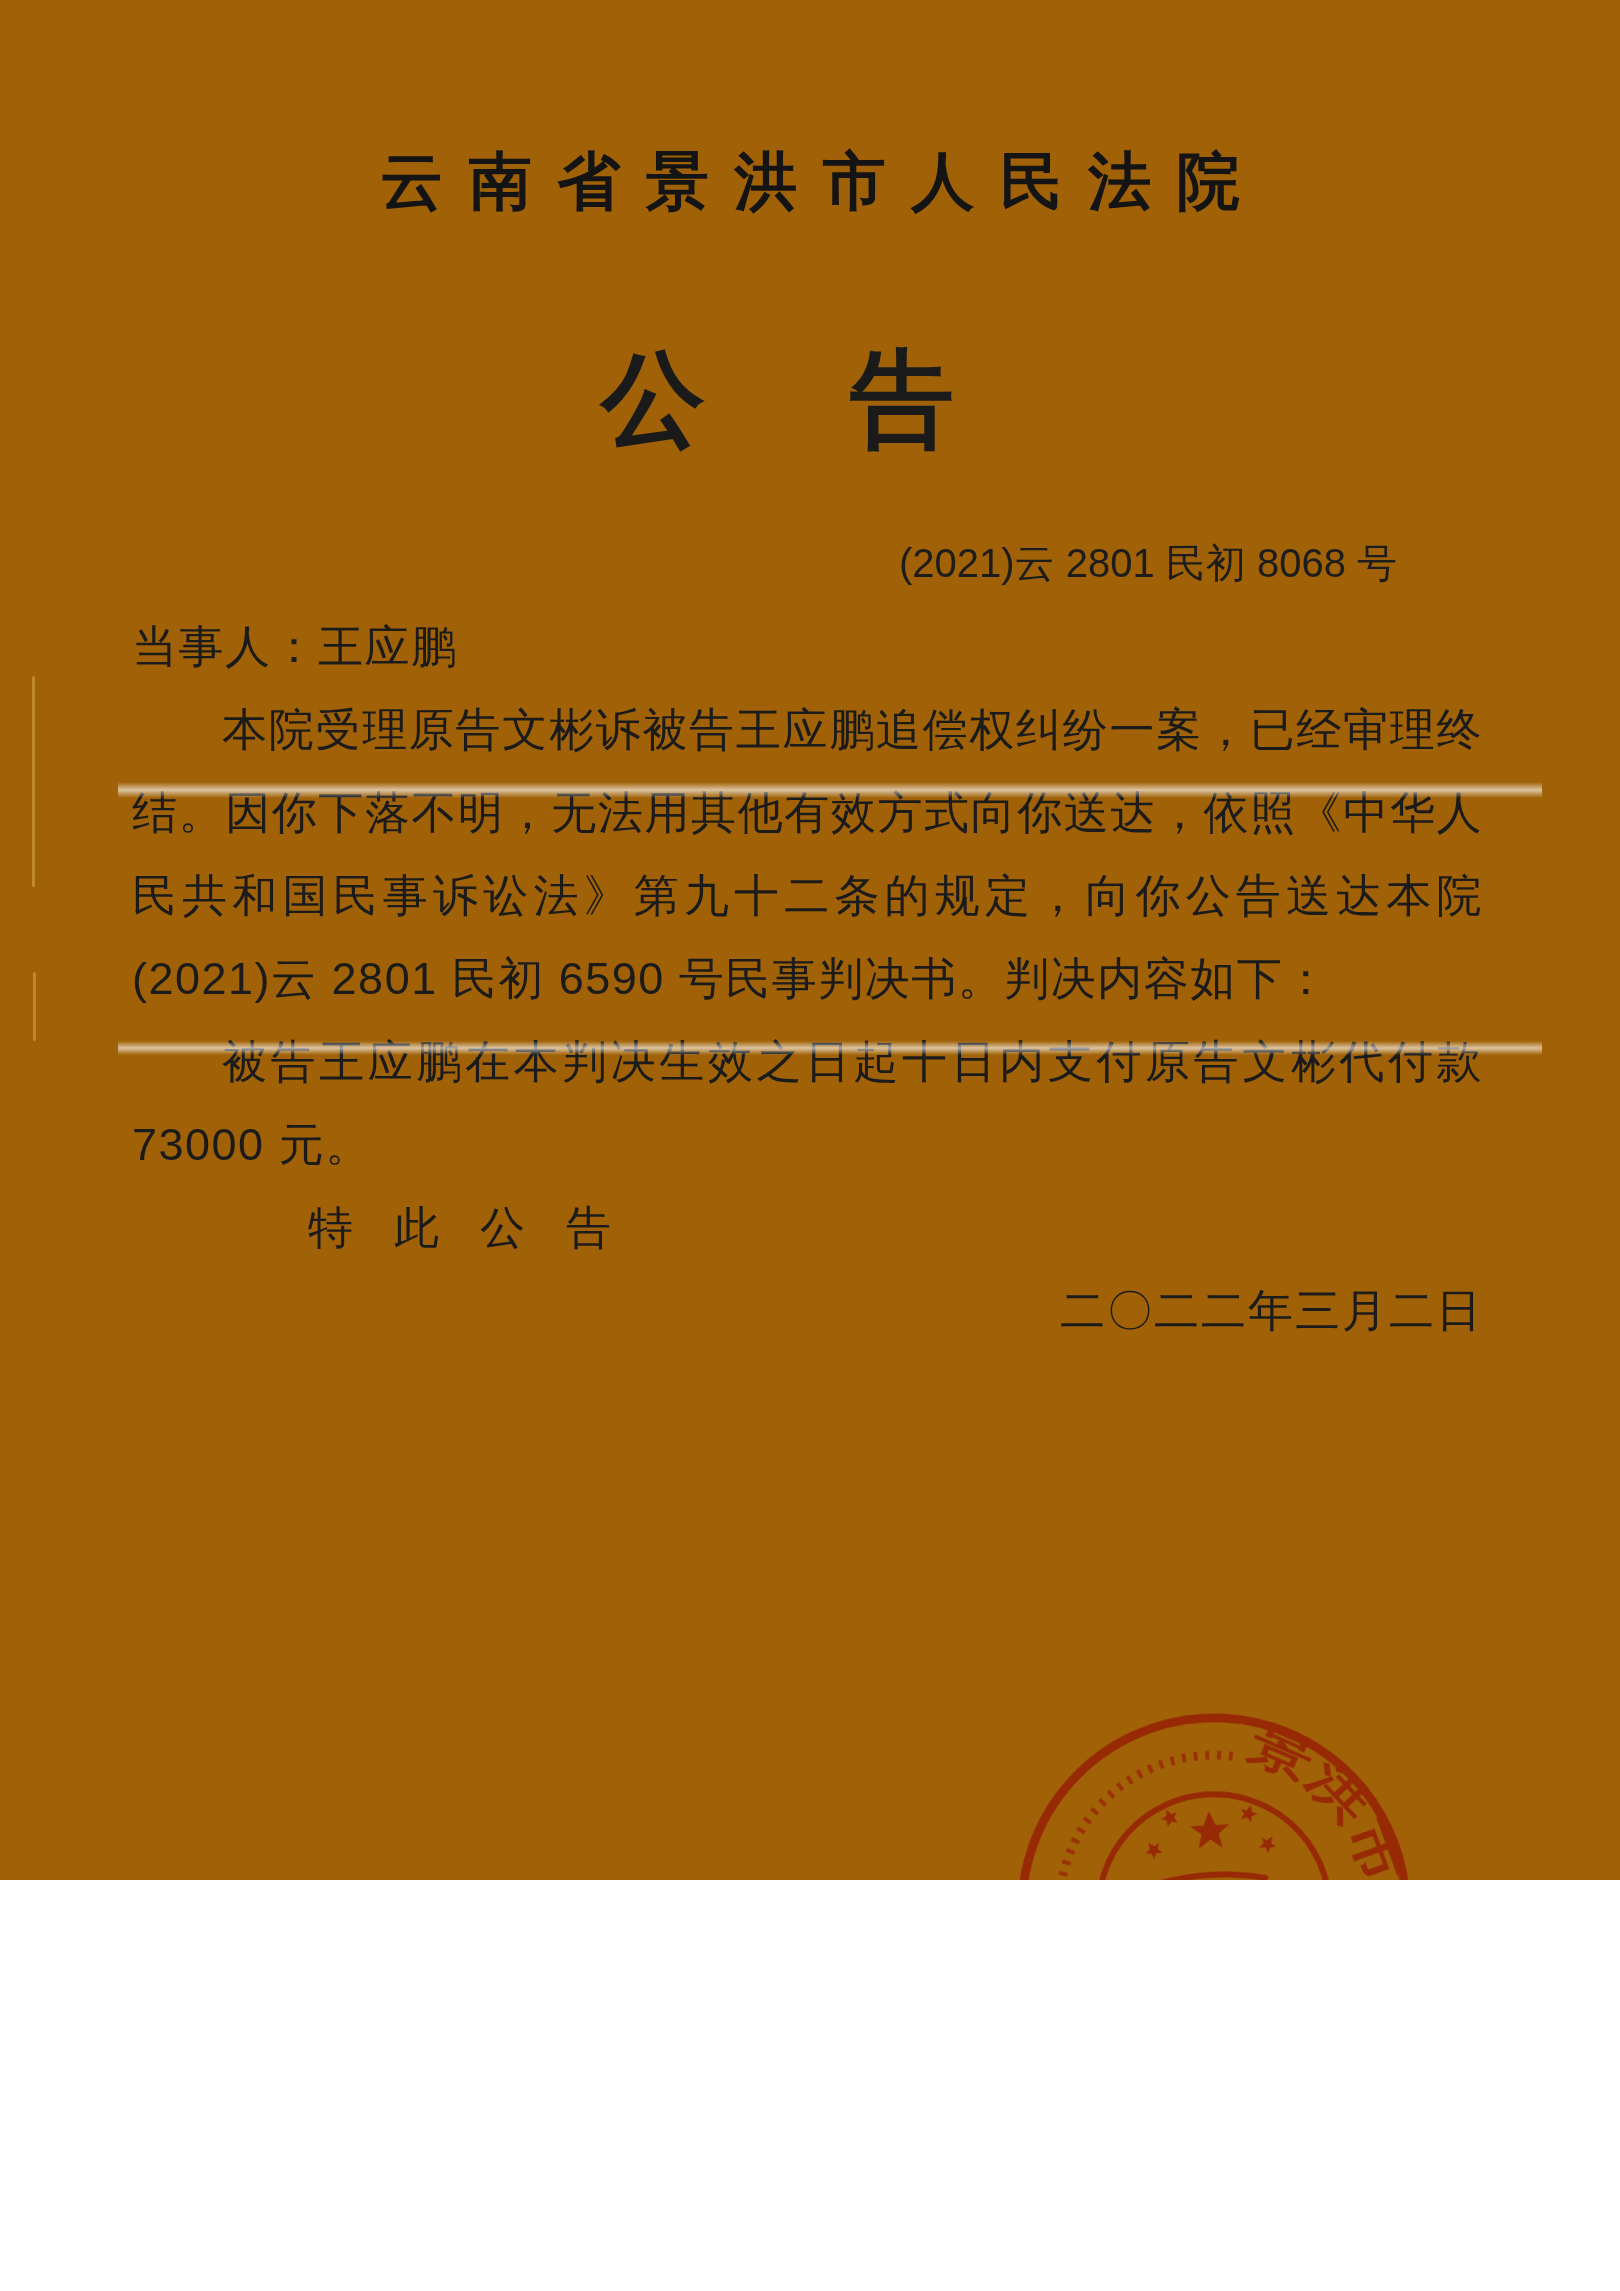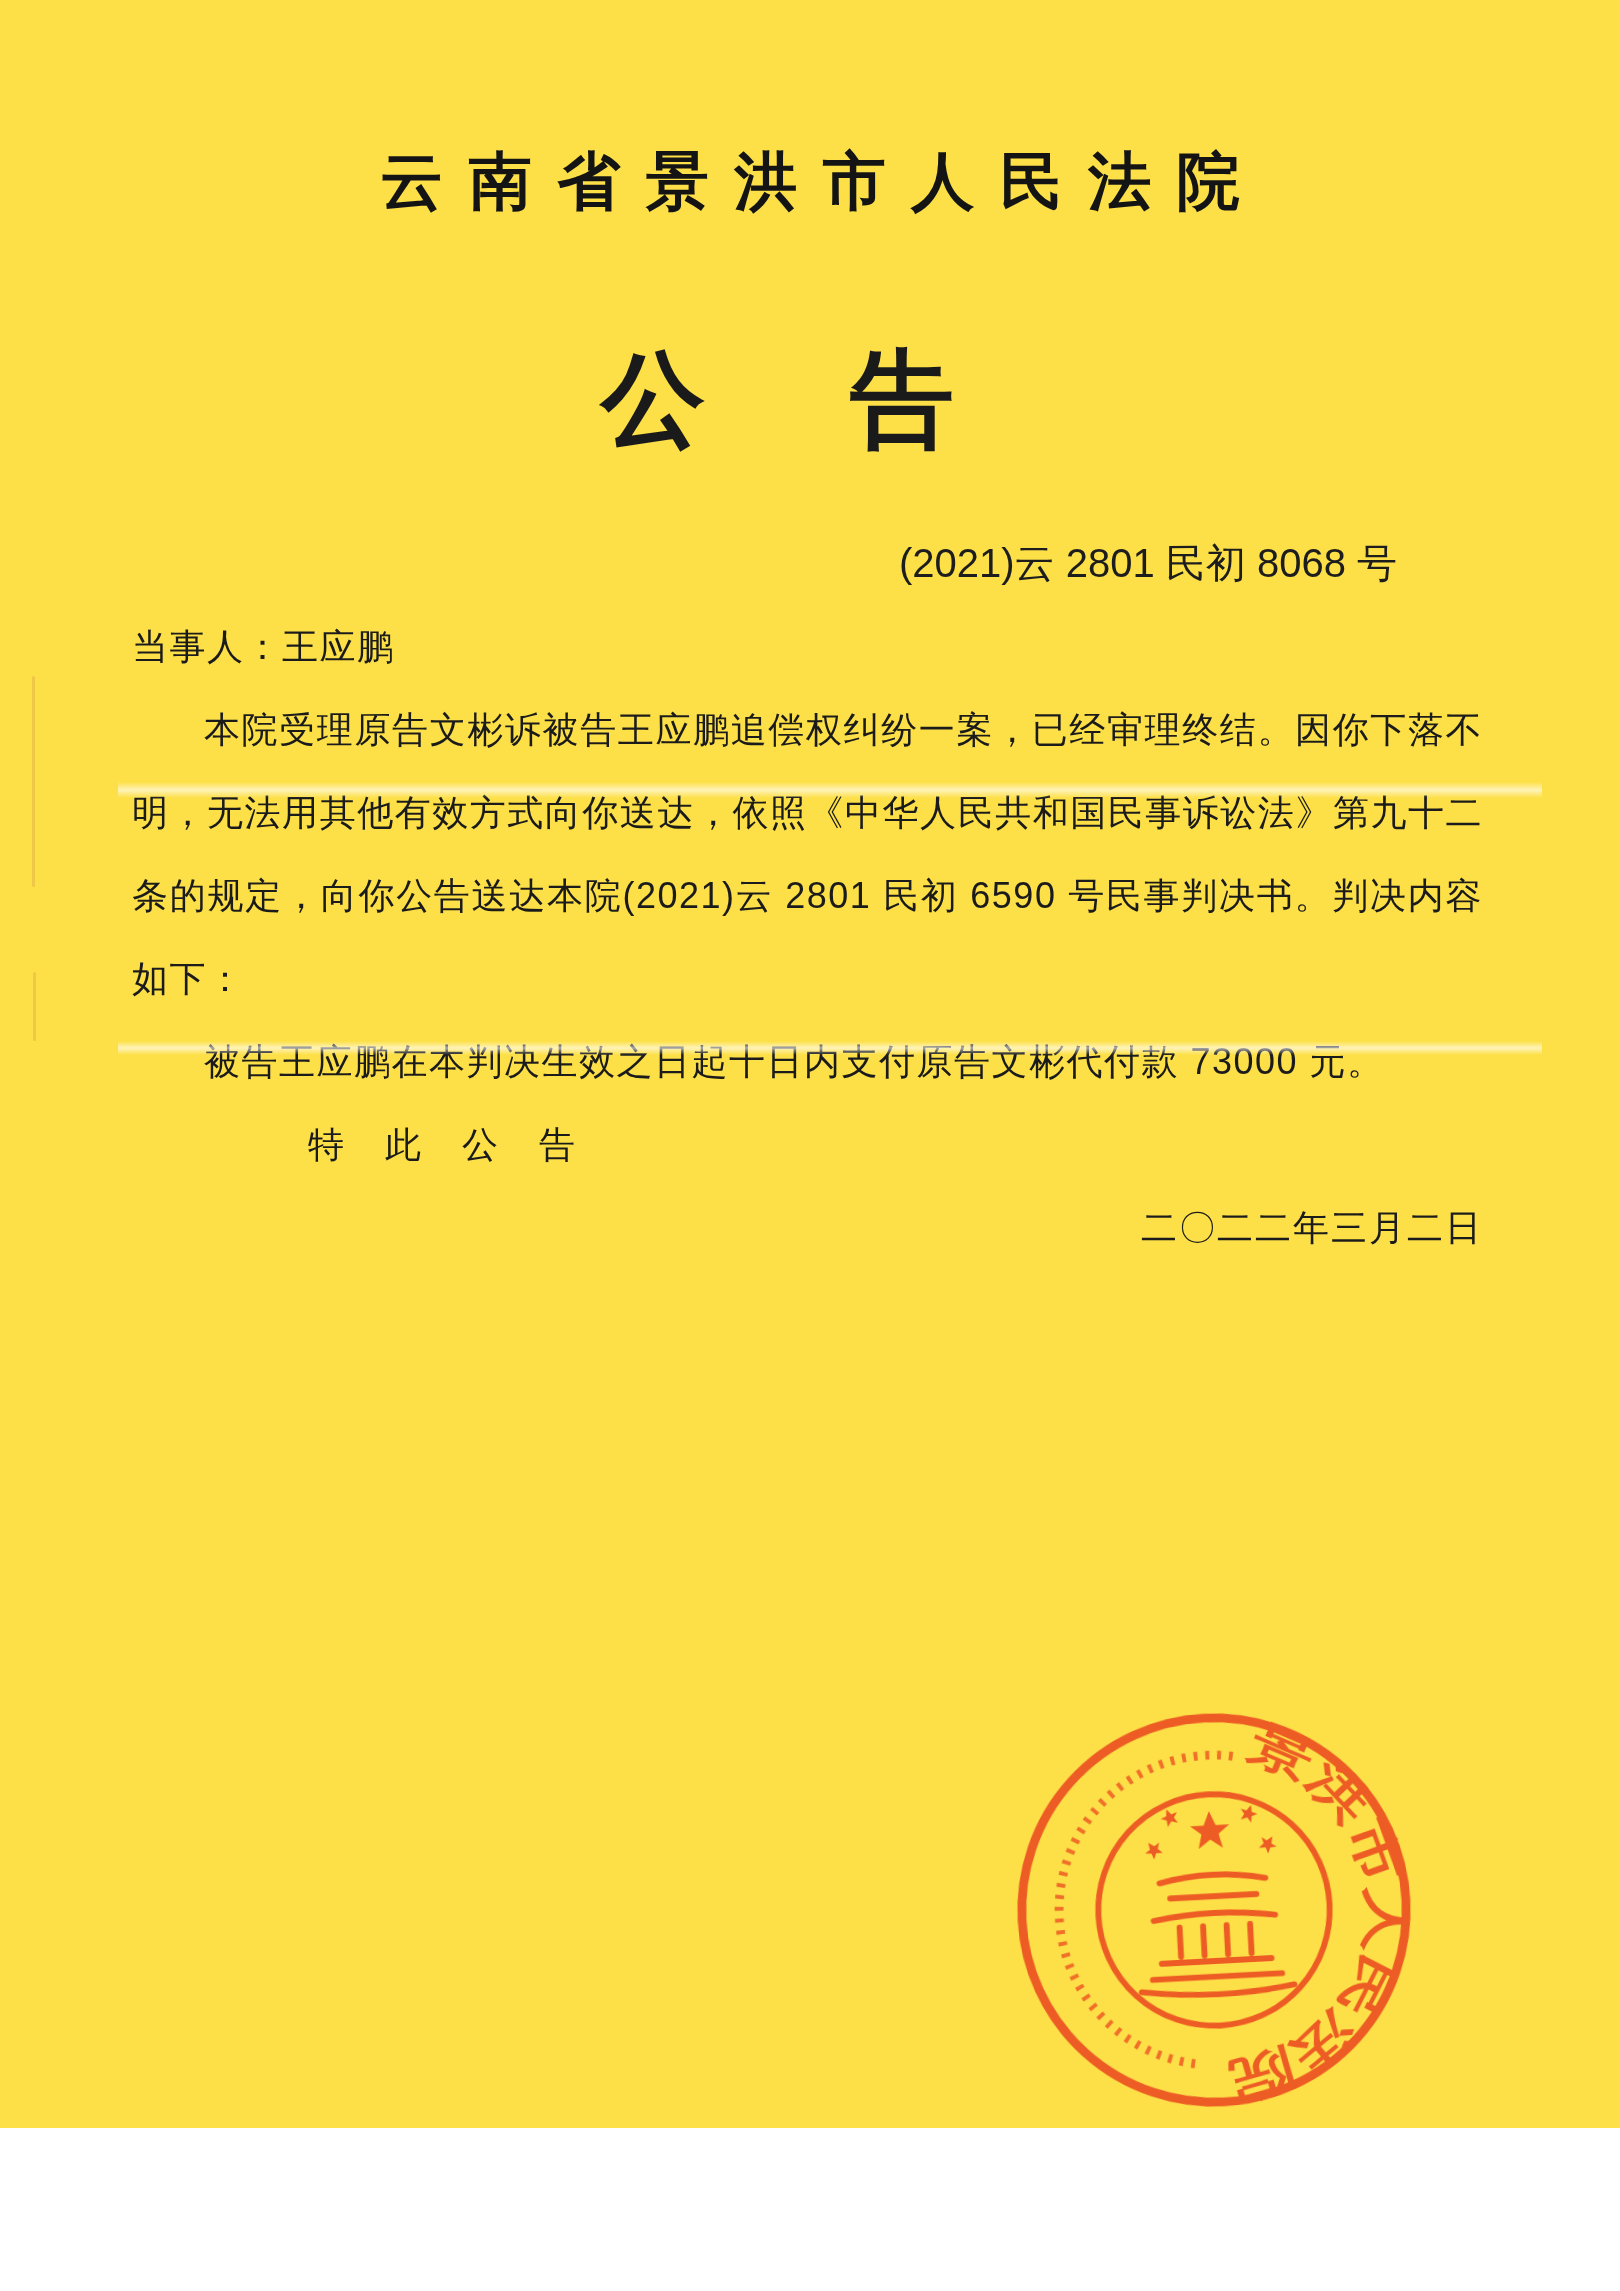--- a/index.html
+++ b/index.html
@@ -1,19 +1,19 @@
 <!DOCTYPE html>
 <html lang="zh"><head>
 <meta charset="utf-8">
 <style>
   html,body{margin:0;padding:0;background:#ffffff;}
   .page{
     position:relative;
-    width:1620px;height:2128px;
-    background:#fde047;
+    width:1620px;height:1880px;
+    background:#a16207;
     overflow:hidden;
     font-family:"Liberation Sans", sans-serif;
     color:#1c1c1c;
   }
   .court-title{
     margin-top:139px;
     text-align:center;
     font-family:"Liberation Serif", serif;
     font-weight:bold;
     font-size:63px;
@@ -34,21 +34,21 @@
   .case-number{
     margin-top:65px;
     text-align:right;
     padding-right:223px;
     font-size:40px;
     font-weight:500;
     color:#1d1d1d;
   }
   .body-text{
     margin:13.7px 137px 0 132px;
-    font-size:36px;
+    font-size:45px;
     line-height:83px;
     letter-spacing:1.5px;
     text-align:justify;
     color:#1b1b1b;
   }
   .body-text p{margin:0;padding:0;}
   .para-indent{text-indent:2em;}
   .closing-line{
     text-indent:176px;
     letter-spacing:41px;

